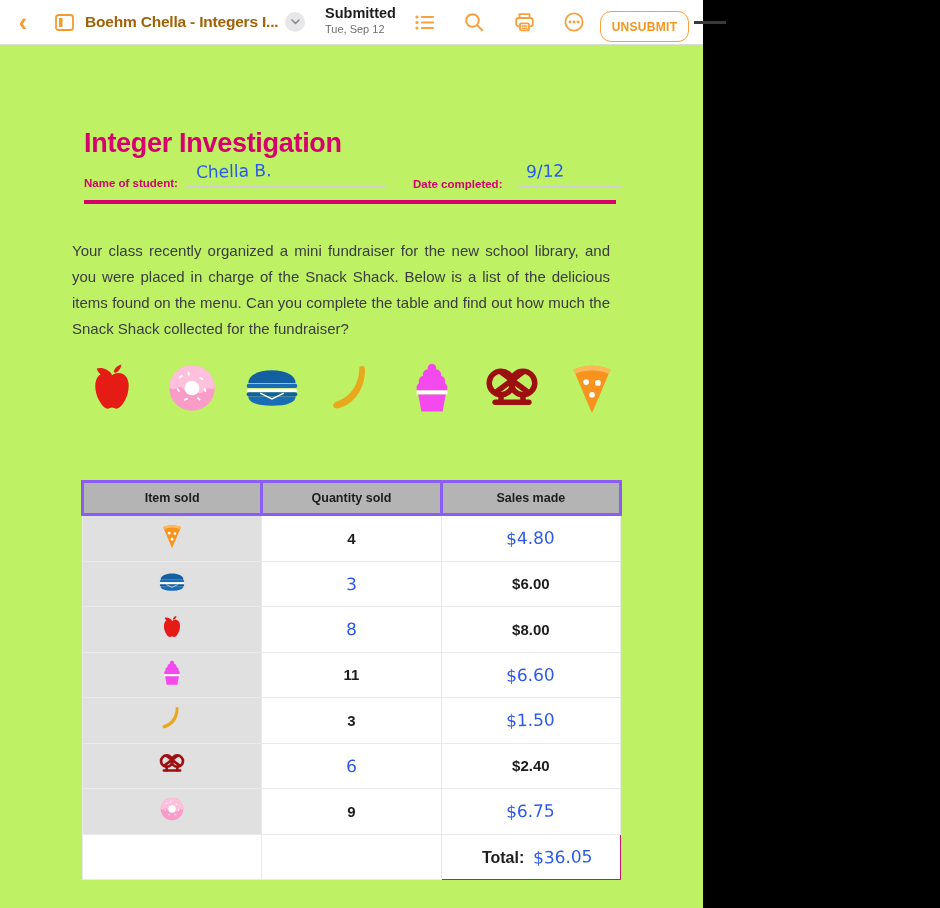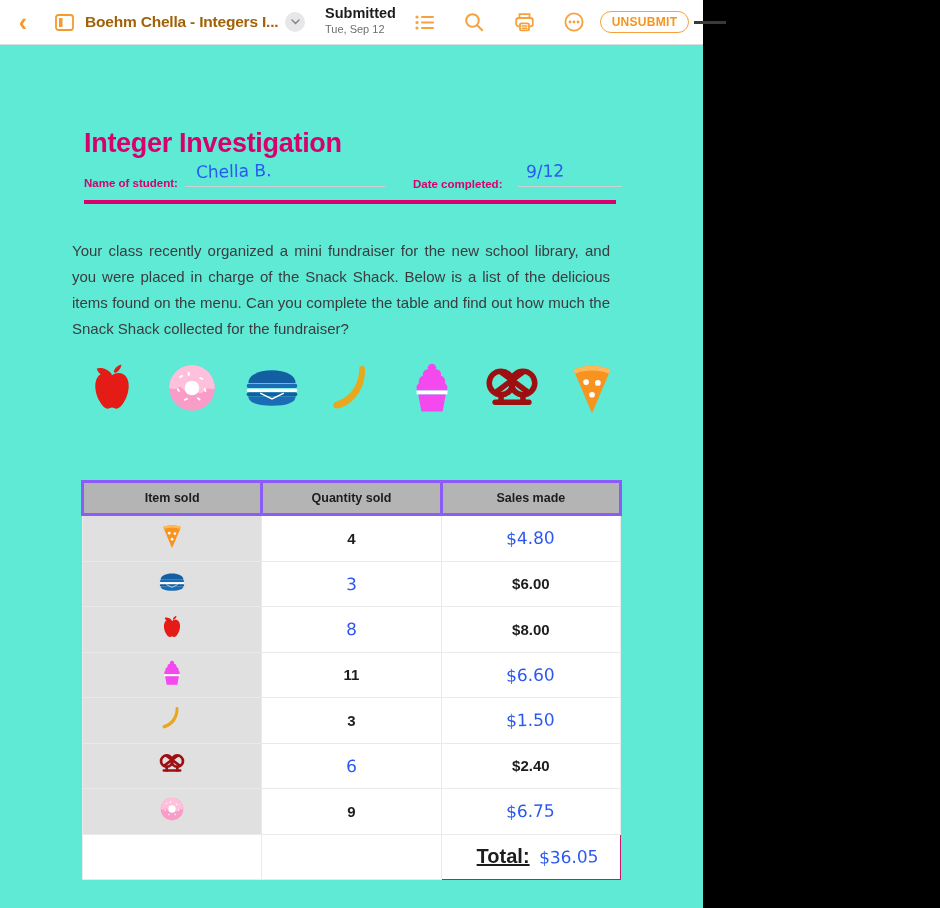--- a/index.html
+++ b/index.html
@@ -36,32 +36,32 @@
   .status-block{
     position:absolute;left:325px;top:5px;width:80px;line-height:1.15;
   }
   .status-main{font-size:14.5px;font-weight:700;color:#1d1d1f;}
   .status-sub{font-size:11px;color:#6e6e73;margin-top:1px;}
   .ico-list{left:406px;width:36px;}
   .ico-search{left:456px;width:36px;}
   .ico-print{left:506px;width:36px;}
   .ico-more{left:556px;width:36px;}
   .unsubmit{
-    position:absolute;left:600px;top:11px;width:89px;height:22px;
+    position:absolute;left:600px;top:11px;width:89px;height:31px;
     border:1.6px solid #f6a13d;border-radius:11px;
     display:flex;align-items:center;justify-content:center;
     font-size:12px;font-weight:700;color:#f6951d;letter-spacing:0.3px;
     background:#fff;box-sizing:border-box;
   }
   #callout-line{
     position:absolute;left:694px;top:21px;width:32px;height:3px;background:#3a3a3a;
   }
 
   
-  #sheet{position:absolute;left:0;top:45px;width:703px;height:863px;background:#5eead4;}
+  #sheet{position:absolute;left:0;top:45px;width:703px;height:863px;background:#bef264;}
   #wsTitle{
     position:absolute;left:84px;top:83px;
     font-size:27px;font-weight:700;color:#d6006e;letter-spacing:-0.3px;
   }
   .field-lbl{position:absolute;font-size:11.5px;font-weight:700;color:#d6006e;}
   .field-line{position:absolute;border-bottom:1.3px solid #cfcfd4;}
   .handwrite{
     position:absolute;color:#2b59f0;
     font-family:"DejaVu Sans",sans-serif;font-size:17px;
     transform:rotate(-1.5deg);white-space:nowrap;
@@ -102,21 +102,21 @@
   td.sales-cell{background:#fff;width:181px;font-size:15px;font-weight:700;color:#1d1d1f;}
   td.blank-cell{background:#fff;border-color:#f0e4ea;}
   .hw-cell{
     color:#2b59f0;font-family:"DejaVu Sans",sans-serif;font-size:17px;font-weight:400;
     display:inline-block;transform:rotate(-1.5deg);
   }
   td.total-cell{
     background:#fff;border:4px solid #c8176c;
     text-align:left;padding-left:14px;
   }
-  .total-lbl{font-size:20px;font-weight:700;color:#1d1d1f;text-decoration:underline;}
+  .total-lbl{font-size:16px;font-weight:700;color:#1d1d1f;}
 </style>
 </head>
 <body>
 
 <div id="app">
 
   <div id="toolbar">
 
     <div class="tb-btn chev-back">
       <span>‹</span>

